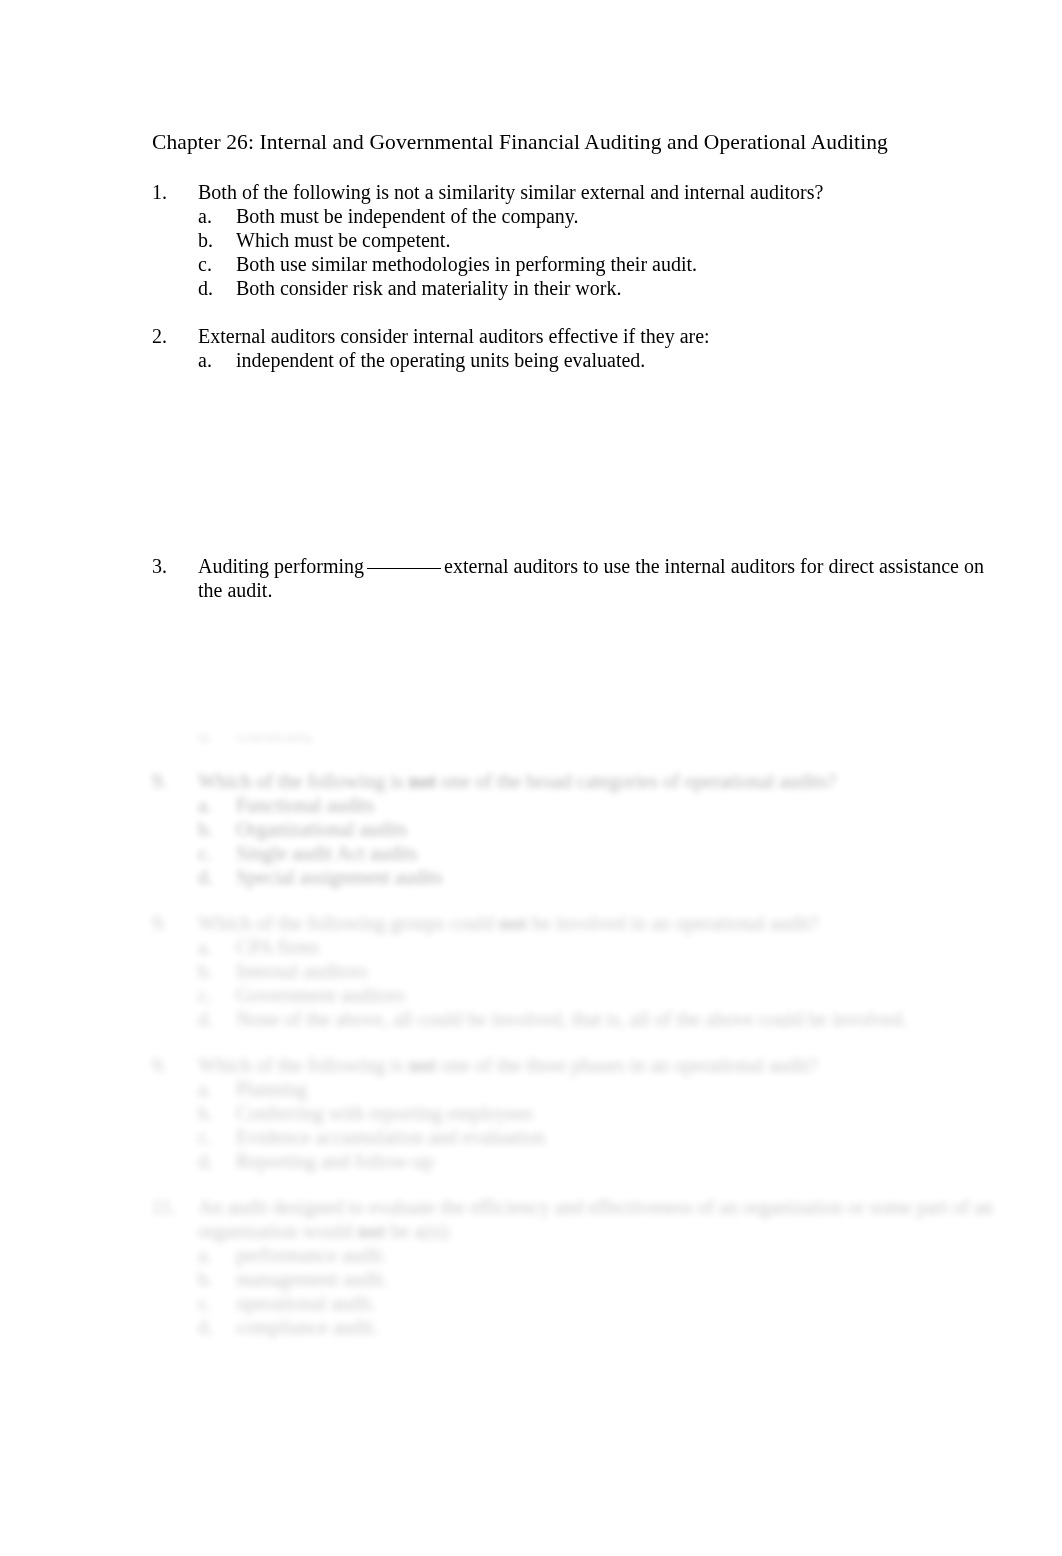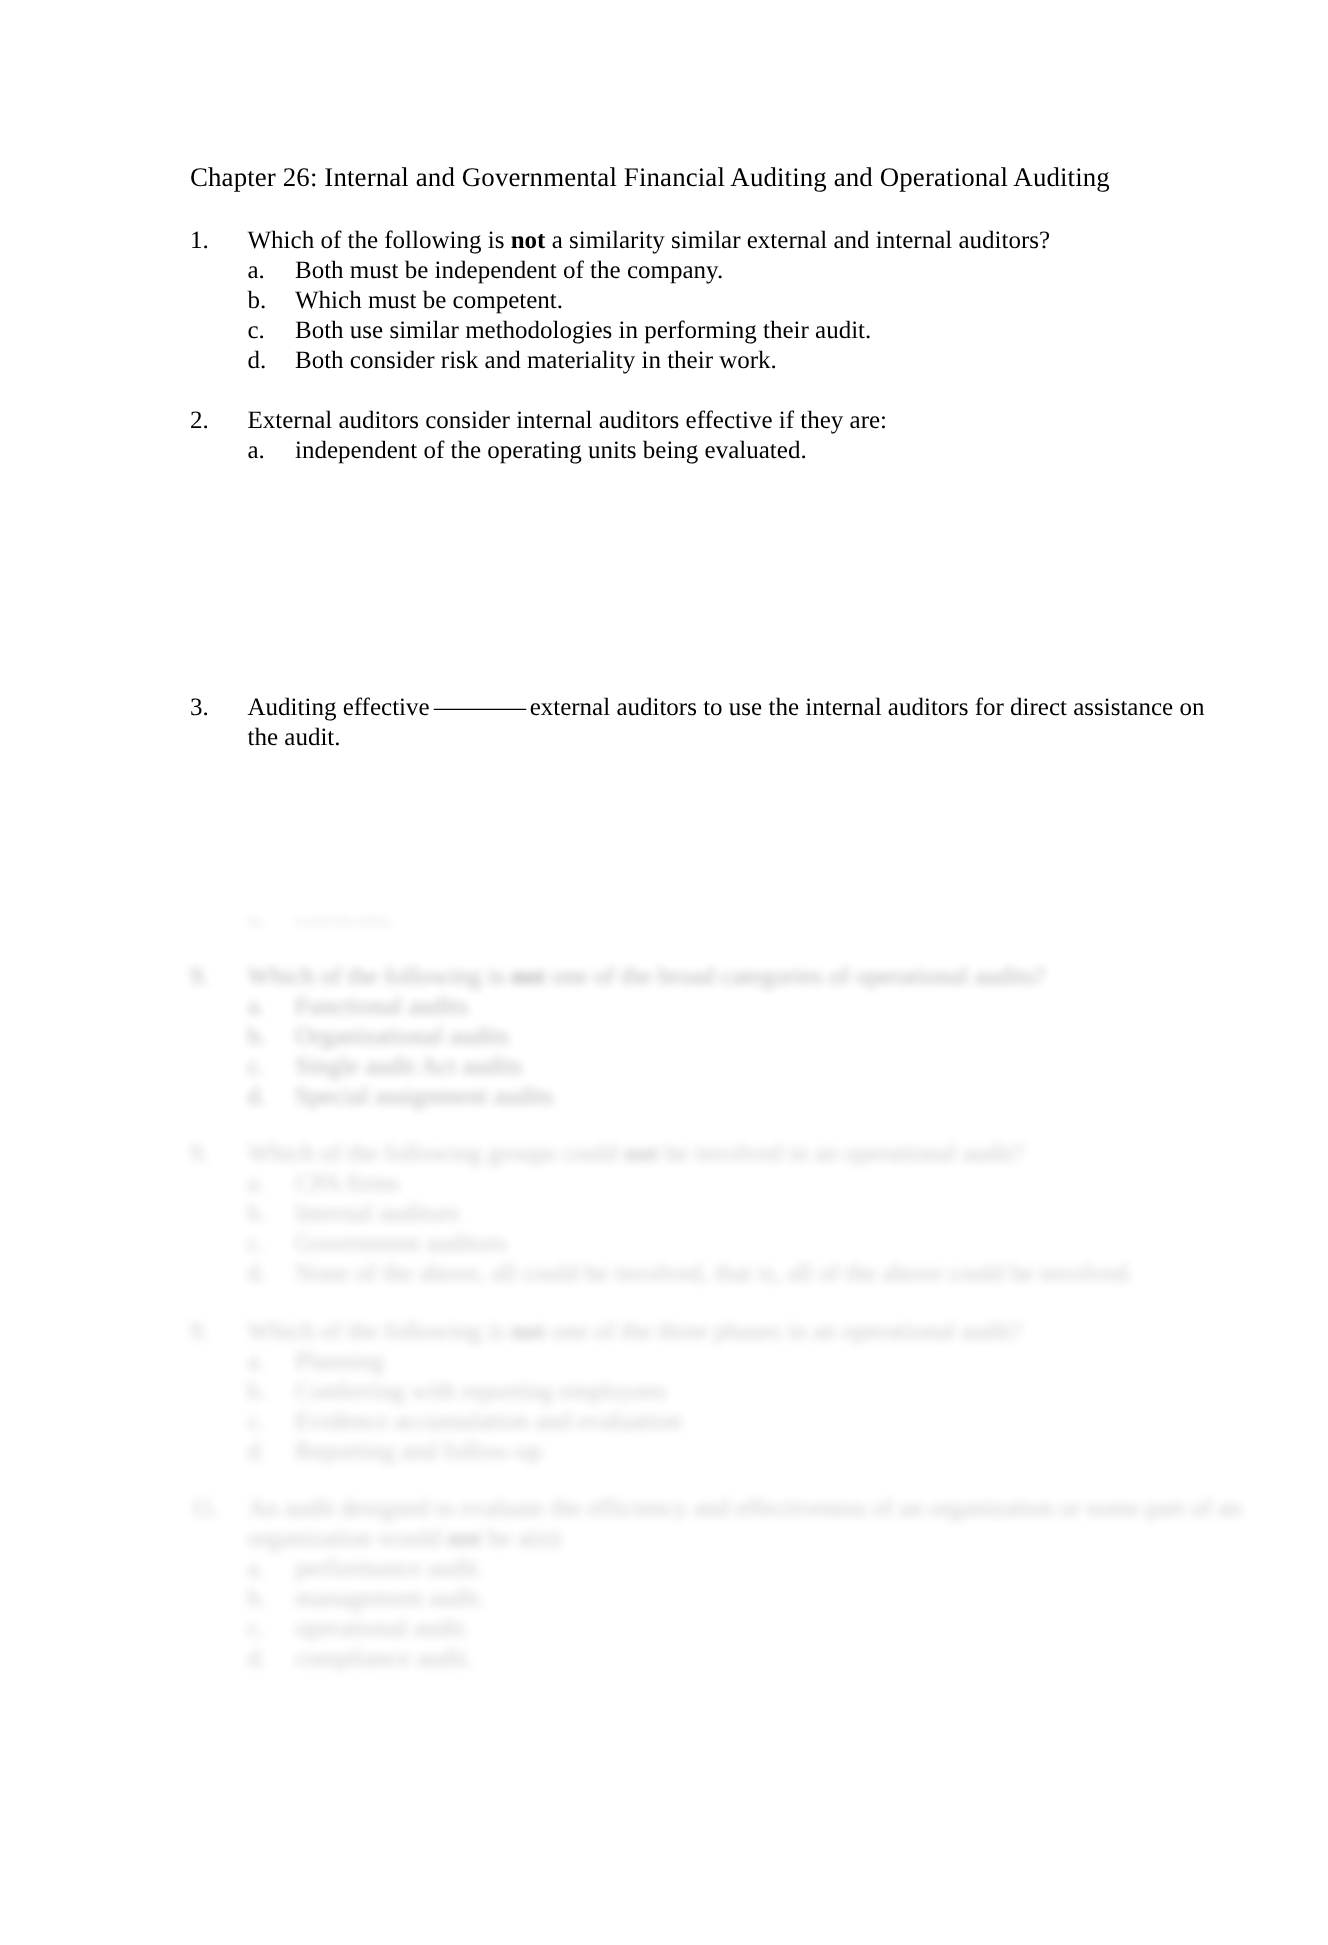--- a/index.html
+++ b/index.html
@@ -80,21 +80,21 @@
     line-height: 24px;
   }
   .opt-letter {
     width: 38px;
     flex: 0 0 38px;
   }
   .opt-text {
     flex: 1 1 auto;
   }
 
-  .nowrap-em { font-style: normal; font-weight: bold; }
+  .nowrap-em { font-style: normal; }
 
   
   .gap-lg { height: 182px; }
 
   
   .faded-region {
     position: absolute;
     left: 152px;
     top: 722px;
     width: 860px;
@@ -127,21 +127,21 @@
 
 <div class="page">
 
   <div class="content">
 
     <p class="doc-title">Chapter 26: Internal and Governmental Financial Auditing and Operational Auditing</p>
 
     <div class="q-block">
       <div class="q-row">
         <span class="q-num">1.</span>
-        <span class="q-stem"><span>Which of the following is </span><span class="nowrap-em">not</span><span> a similarity similar external and internal auditors?</span></span>
+        <span class="q-stem"><span>Both of the following is </span><span class="nowrap-em">not</span><span> a similarity similar external and internal auditors?</span></span>
       </div>
       <div class="opts">
         <div class="opt-row">
           <span class="opt-letter">a.</span>
           <span class="opt-text">Both must be independent of the company.</span>
         </div>
         <div class="opt-row">
           <span class="opt-letter">b.</span>
           <span class="opt-text">Which must be competent.</span>
         </div>
@@ -167,21 +167,21 @@
           <span class="opt-text">independent of the operating units being evaluated.</span>
         </div>
       </div>
     </div>
 
     <div class="gap-lg"></div>
 
     <div class="q-block" style="margin-top:0;">
       <div class="q-row">
         <span class="q-num">3.</span>
-        <span class="q-stem"><span>Auditing effective</span><span class="blank-line"></span><span>external auditors to use the internal auditors for direct assistance on the audit.</span></span>
+        <span class="q-stem"><span>Auditing performing</span><span class="blank-line"></span><span>external auditors to use the internal auditors for direct assistance on the audit.</span></span>
       </div>
     </div>
 
   </div>
 
   <div class="faded-region">
 
     <div class="cut-top">
       <div class="opts" style="padding-left:46px;">
         <div class="opt-row">

